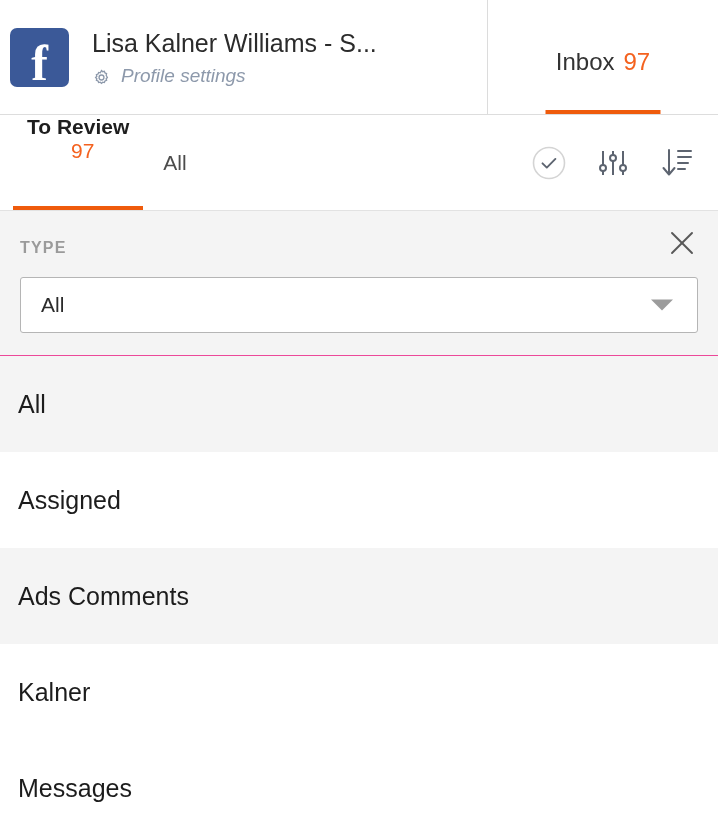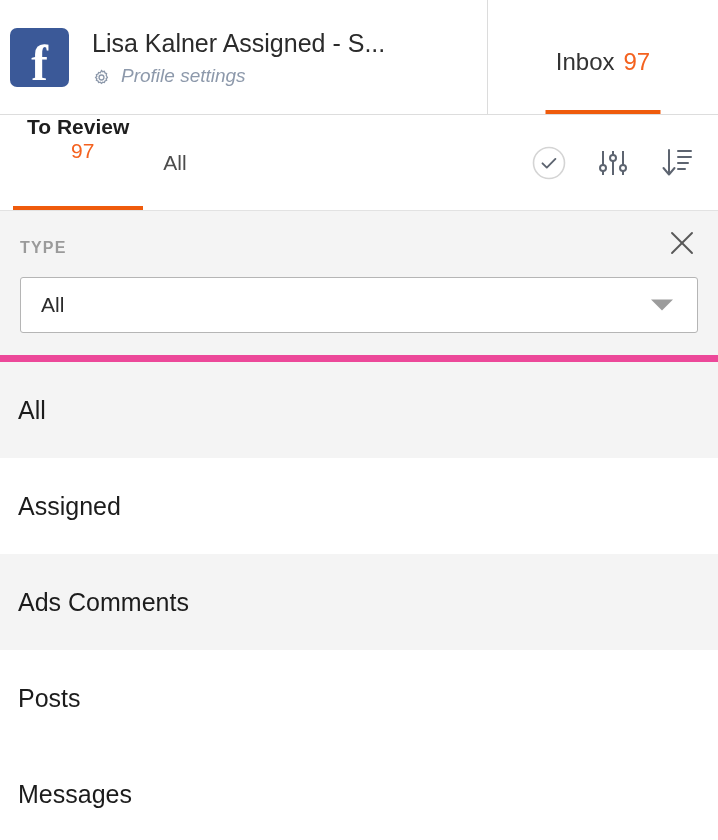--- a/index.html
+++ b/index.html
@@ -158,21 +158,21 @@
     gap: 31px;
     padding-right: 24px;
   }
   .tool-icon { cursor: pointer; display: block; line-height: 0; }
 
   
   .type-panel {
     position: relative;
     background: #f4f4f4;
     padding: 28px 20px 22px 20px;
-    border-bottom: 7px solid #ec4899;
+    border-bottom: 1px solid #ec4899;
   }
   .type-label {
     font-size: 16px;
     letter-spacing: 1.2px;
     color: #9a9a9a;
     font-weight: bold;
     margin-bottom: 20px;
   }
   .close-btn {
     position: absolute;
@@ -225,21 +225,21 @@
 
 <div class="app">
 
   <div class="header">
 
     <div class="profile-block">
       <div class="fb-logo">
         <div class="f-glyph">f</div>
       </div>
       <div class="profile-text">
-        <div class="profile-name">Lisa Kalner Assigned - S...</div>
+        <div class="profile-name">Lisa Kalner Williams - S...</div>
         <div class="profile-settings-row">
           <span class="gear-icon">
             <svg viewBox="0 0 24 24" width="19" height="19" fill="none" stroke="#8d99ab" stroke-width="1.7">
               <path d="M12 3.2l1.5 1.5 2.1-.5.8 2 2 .8-.5 2.1L19.4 12l-1.5 1.5.5 2.1-2 .8-.8 2-2.1-.5L12 19.4l-1.5-1.5-2.1.5-.8-2-2-.8.5-2.1L4.6 12l1.5-1.5-.5-2.1 2-.8.8-2 2.1.5z"></path>
               <circle cx="12" cy="12" r="3.1"></circle>
             </svg>
           </span>
           <span class="profile-settings-label">Profile settings</span>
         </div>
       </div>
@@ -326,17 +326,17 @@
       <span class="select-value">All</span>
       <span class="select-caret"></span>
     </div>
 
   </div>
 
   <div class="option-list">
     <div class="option-item alt">All</div>
     <div class="option-item">Assigned</div>
     <div class="option-item alt">Ads Comments</div>
-    <div class="option-item">Posts</div>
+    <div class="option-item">Kalner</div>
     <div class="option-item">Messages</div>
   </div>
 
 </div>
 
 </body></html>

